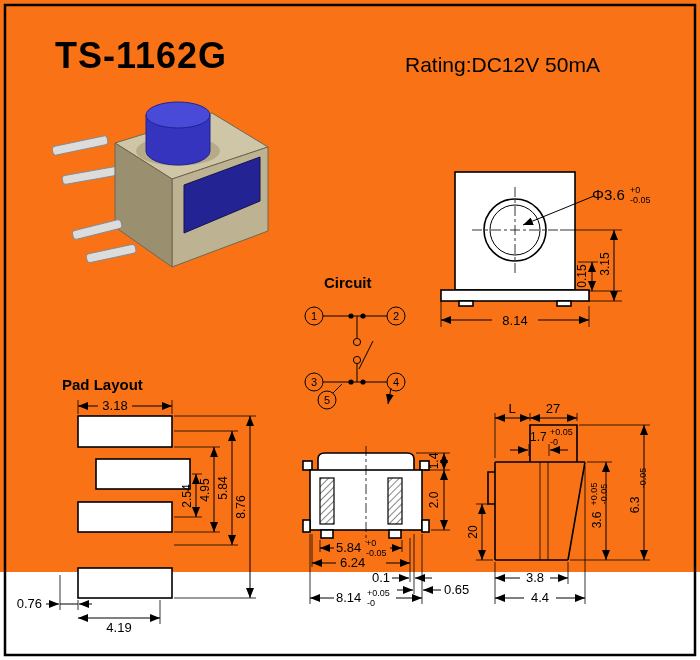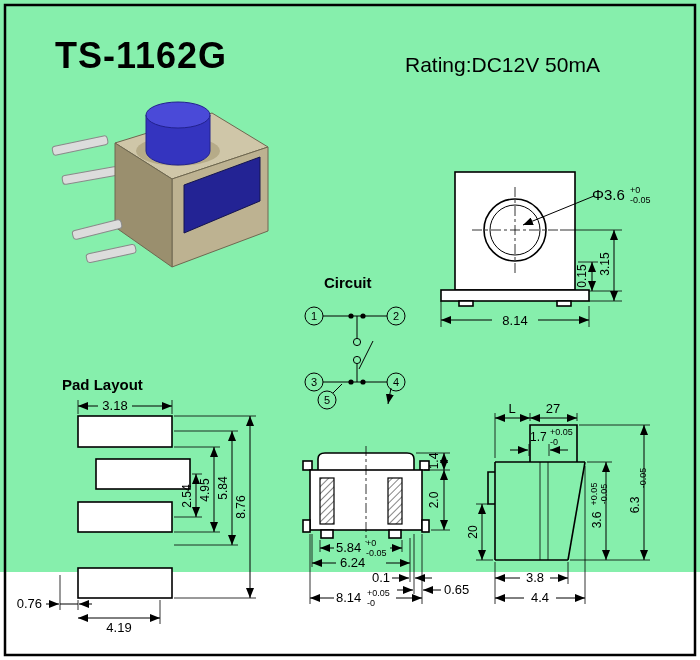--- a/index.html
+++ b/index.html
@@ -1,16 +1,16 @@
 <!DOCTYPE html>
 <html><head>
 <meta charset="utf-8">
 <style>
   html,body{margin:0;padding:0;background:#fff;width:700px;height:660px;overflow:hidden;}
-  .sheet{position:relative;width:700px;height:572px;background:#86efac;}
+  .sheet{position:relative;width:700px;height:572px;background:#f97316;}
   svg{position:absolute;left:0;top:0;}
   text{font-family:"Liberation Sans","DejaVu Sans",sans-serif;fill:#000;}
   .title-t{font-size:36px;font-weight:bold;letter-spacing:1px;}
   .rating-t{font-size:21px;}
   .lbl-t{font-size:15px;font-weight:bold;}
   .dim-t{font-size:13px;}
   .dim-s{font-size:12px;}
   .tol-t{font-size:9px;}
   .pin-t{font-size:11px;}
   .o{stroke:#000;stroke-width:1.6;fill:none;}

